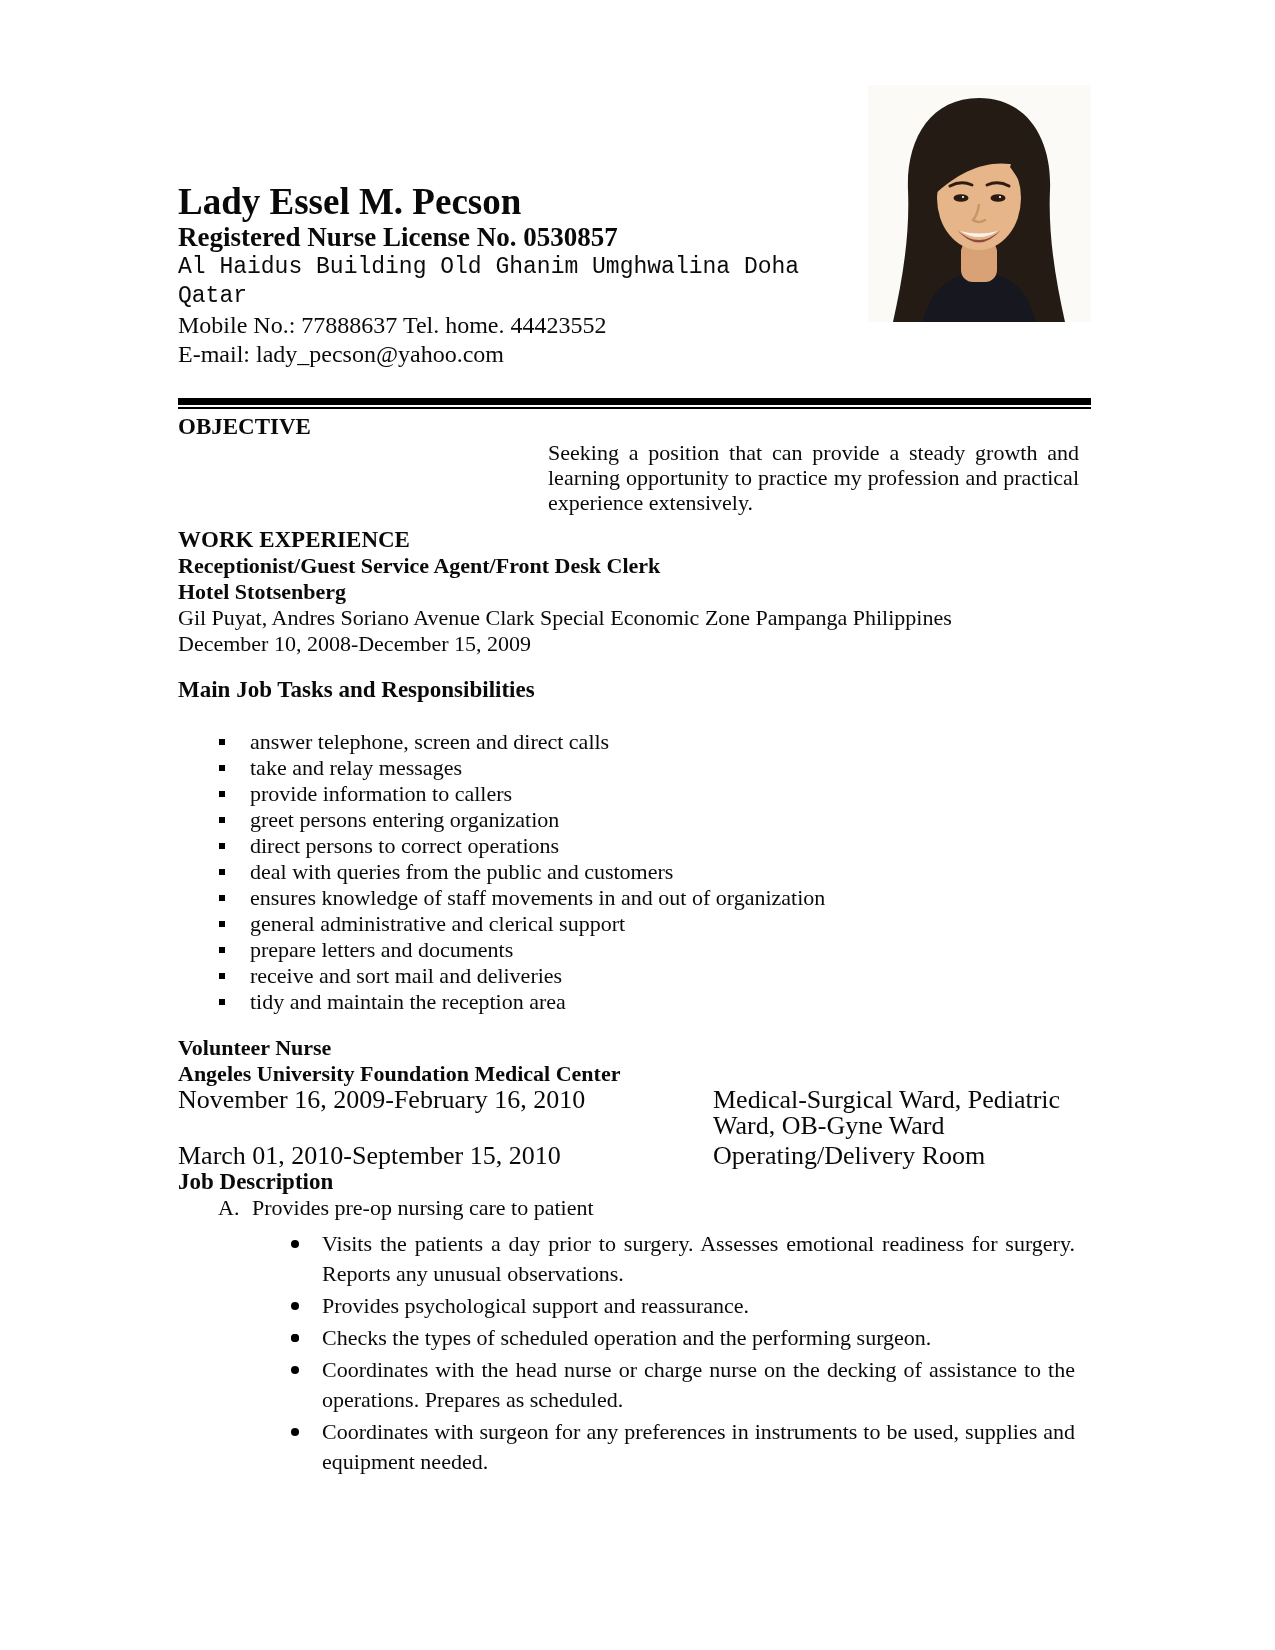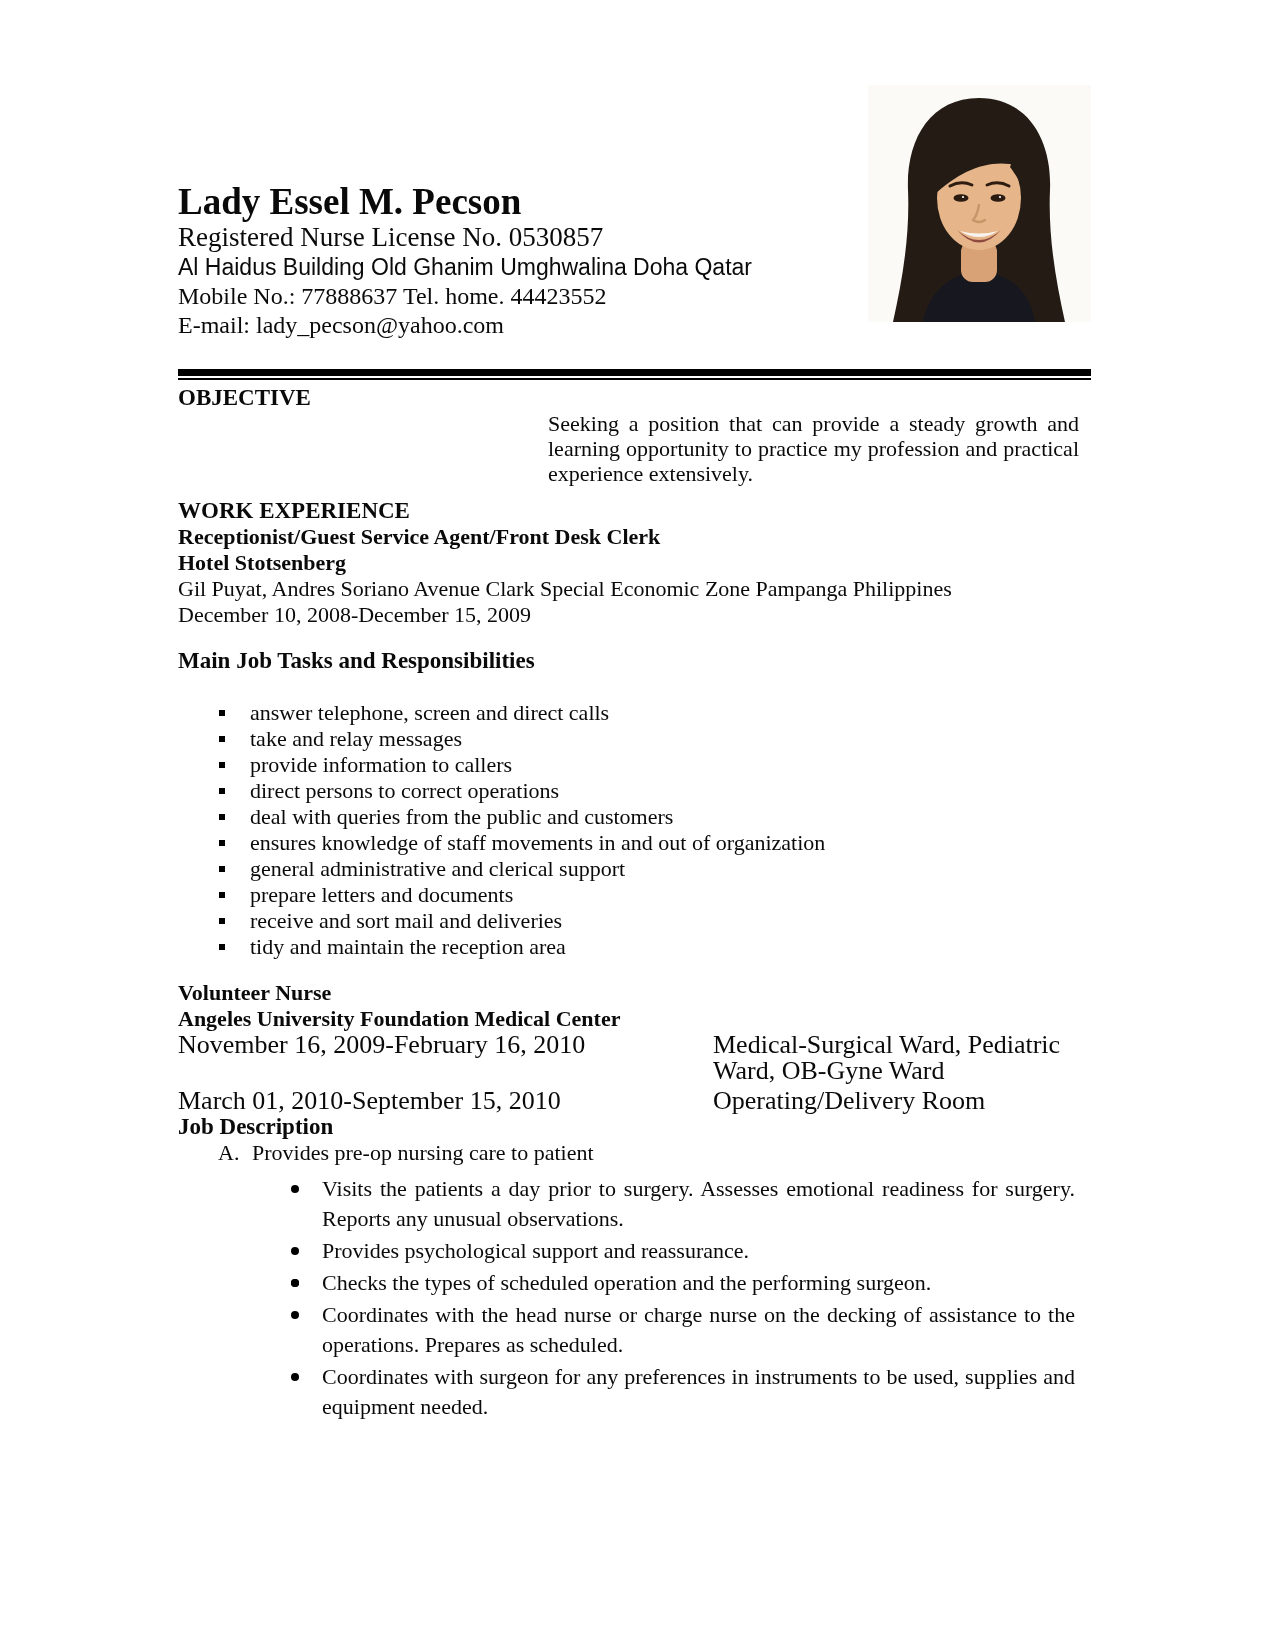--- a/index.html
+++ b/index.html
@@ -10,22 +10,22 @@
     color:#0a0a0a;
     font-family:"Liberation Serif","DejaVu Serif",serif;
     box-sizing:border-box;
     padding:85px 184px 0 178px;
     overflow:hidden;
   }
   
   .header-row { display:flex; justify-content:space-between; align-items:flex-start; }
   .header-left { margin-top:97px; }
   .name    { font-size:37px; font-weight:bold; line-height:40px; margin:0; }
-  .license { font-size:27px; font-weight:normal; line-height:31px; }
-  .address { font-family:Liberation Sans, sans-serif; font-size:23px; line-height:29px; }
+  .license { font-size:27px; font-weight:bold; line-height:31px; }
+  .address { font-family:Liberation Mono, monospace; font-size:23px; line-height:29px; }
   .contact { font-size:24px; line-height:29px; }
   .photo-frame { width:223px; height:237px; flex:none; }
   .photo-frame svg { display:block; }
 
   
   .double-rule { margin-top:29px; height:2px; border-top:7px solid #000; border-bottom:2px solid #000; }
 
   
   .heading { font-size:23px; font-weight:bold; line-height:26px; }
   .line    { font-size:22px; line-height:26px; }
@@ -127,20 +127,24 @@
       <li>
         <span class="sq-bullet"></span>
         <span>take and relay messages</span>
       </li>
 
       <li>
         <span class="sq-bullet"></span>
         <span>provide information to callers</span>
       </li>
 
+      <li>
+        <span class="sq-bullet"></span>
+        <span>greet persons entering organization</span>
+      </li>
 
       <li>
         <span class="sq-bullet"></span>
         <span>direct persons to correct operations</span>
       </li>
 
       <li>
         <span class="sq-bullet"></span>
         <span>deal with queries from the public and customers</span>
       </li>

